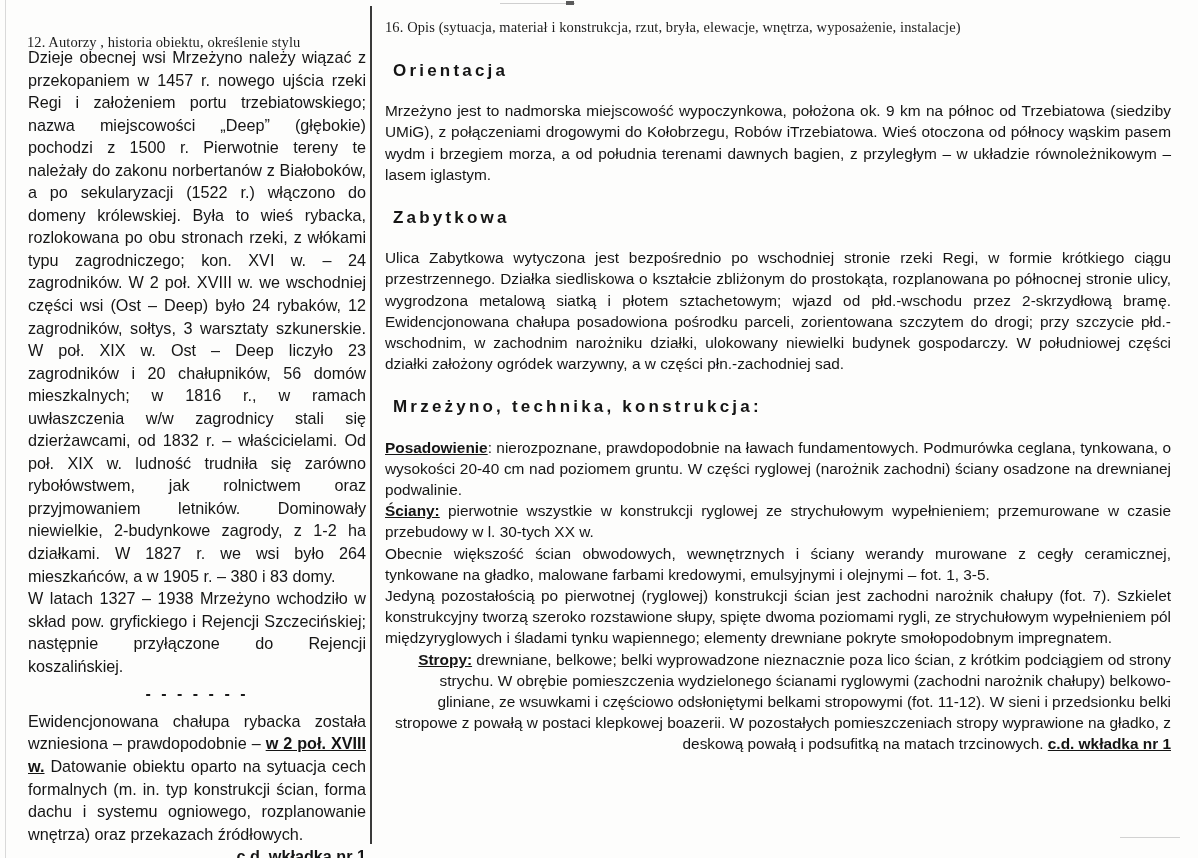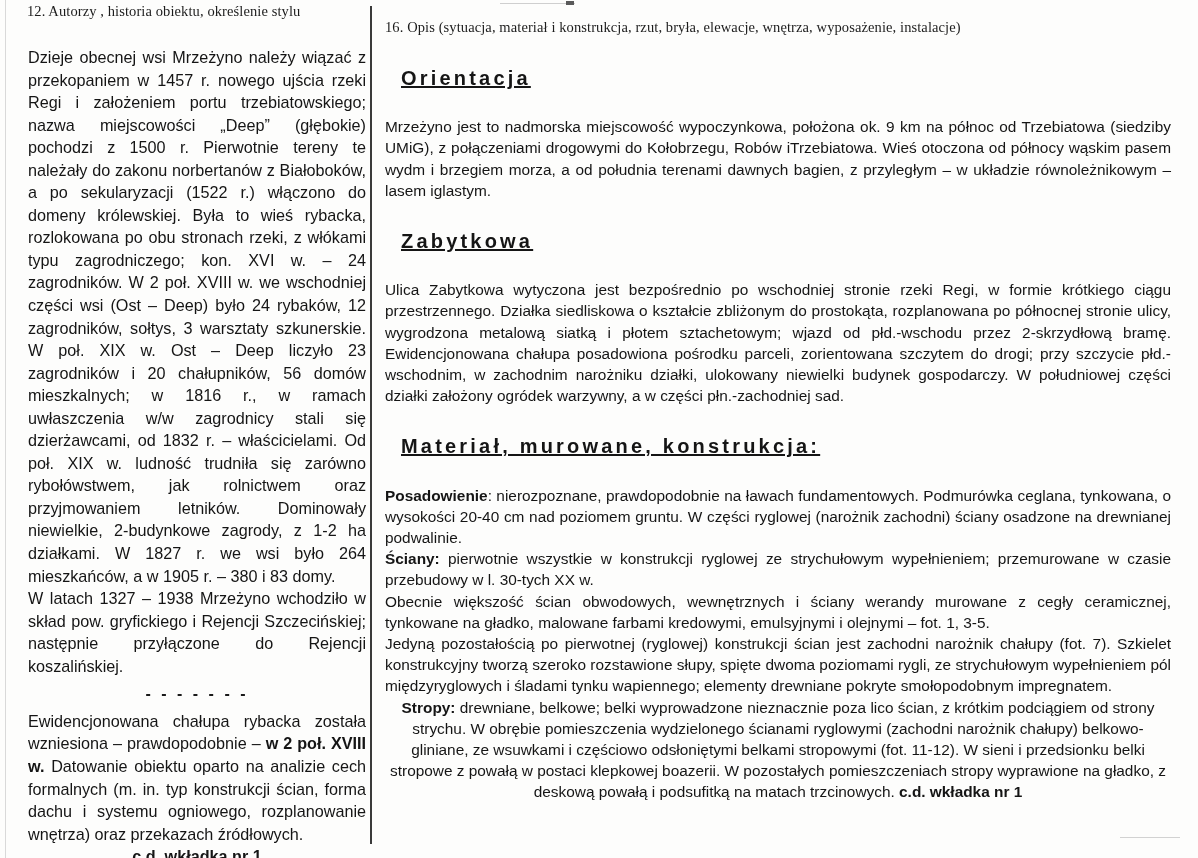--- a/index.html
+++ b/index.html
@@ -61,21 +61,21 @@
 
   
   .caption {
     position: absolute;
     font-family: "Liberation Serif", serif;
     font-size: 14.5px;
     color: #1c1c1c;
     white-space: nowrap;
     letter-spacing: 0.1px;
   }
-  .caption-left  { left: 27px;  top: 3px; }
+  .caption-left  { left: 27px;  top: 34px; }
   .caption-right { left: 385px; top: 19px; }
 
   
   .col {
     position: absolute;
     text-align: justify;
     font-family: "Liberation Sans", sans-serif;
   }
   .col-left {
     left: 28px;
@@ -89,35 +89,34 @@
     top: 46px;
     width: 786px;
     font-size: 15.4px;
     line-height: 21.2px;
   }
 
   .col p {
     margin: 0;
     text-align: justify;
   }
-  .col p.last-nojust { text-align: center; }
+  .col p.last-nojust { text-align: right; }
 
   
   .section-head {
     font-weight: bold;
-    text-decoration: underline;
     letter-spacing: 3.2px;
-    font-size: 20px;
+    font-size: 17px;
     display: inline-block;
-    margin: 16px;
+    margin: 8px;
   }
   .head-wrap { margin: 14px 0 11px 0; }
   .head-wrap.first { margin-top: 6px; }
   .bold { font-weight: normal; }
-  .bold-u { font-weight: bold; }
+  .bold-u { font-weight: bold; text-decoration: underline; }
 
   .dash-sep {
     text-align: center;
     letter-spacing: 3px;
     font-weight: bold;
     margin: 6px 0 4px 0;
     font-size: 16px;
     color: #1a1a1a;
   }
 </style>
@@ -134,40 +133,40 @@
   <div class="col-divider"></div>
 
   <div class="caption caption-left">12.  Autorzy , historia obiektu, określenie stylu</div>
 
   <div class="caption caption-right">16. Opis  (sytuacja, materiał  i konstrukcja, rzut,  bryła,  elewacje, wnętrza, wyposażenie, instalacje)</div>
 
   <div class="col col-left">
     <p><span>Dzieje obecnej wsi </span><span class="bold">Mrzeżyno</span><span> należy wiązać z przekopaniem w 1457 r. nowego ujścia rzeki Regi i założeniem portu trzebiatowskiego; nazwa miejscowości „Deep” (głębokie) pochodzi z 1500 r. Pierwotnie tereny te należały do zakonu norbertanów z Białoboków, a po sekularyzacji (1522 r.) włączono do domeny królewskiej. Była to wieś rybacka, rozlokowana po obu stronach rzeki, z włókami typu zagrodniczego; kon. XVI w. – 24 zagrodników. W 2 poł. XVIII w. we wschodniej części wsi (Ost – Deep) było 24 rybaków, 12 zagrodników, sołtys, 3 warsztaty szkunerskie. W poł. XIX w. Ost – Deep liczyło 23 zagrodników i 20 chałupników, 56 domów mieszkalnych; w 1816 r., w ramach uwłaszczenia w/w zagrodnicy stali się dzierżawcami, od 1832 r. – właścicielami. Od poł. XIX w. ludność trudniła się zarówno rybołówstwem, jak rolnictwem oraz przyjmowaniem letników. Dominowały niewielkie, 2-budynkowe zagrody, z 1-2 ha działkami. W 1827 r. we wsi było 264 mieszkańców, a w 1905 r. – 380 i 83 domy.</span></p>
     <p><span>W latach 1327 – 1938 Mrzeżyno wchodziło w skład pow. gryfickiego i Rejencji Szczecińskiej; następnie przyłączone do Rejencji koszalińskiej.</span></p>
     <div class="dash-sep">- - - - - - -</div>
-    <p><span>Ewidencjonowana chałupa rybacka została wzniesiona – prawdopodobnie – </span><span class="bold-u">w 2 poł. XVIII w.</span><span> Datowanie obiektu oparto na analizie cech formalnych (m. in. typ konstrukcji ścian, forma dachu i systemu ogniowego, rozplanowanie wnętrza) oraz przekazach źródłowych.</span></p>
+    <p><span>Ewidencjonowana chałupa rybacka została wzniesiona – prawdopodobnie – </span><span class="bold-u">w 2 poł. XVIII w.</span><span> Datowanie obiektu oparto na sytuacja cech formalnych (m. in. typ konstrukcji ścian, forma dachu i systemu ogniowego, rozplanowanie wnętrza) oraz przekazach źródłowych.</span></p>
     <p class="last-nojust">
       <span class="bold-u">c.d. wkładka nr 1</span>
     </p>
   </div>
 
   <div class="col col-right">
 
     <div class="head-wrap first">
       <span class="section-head">Orientacja</span>
     </div>
     <p><span>Mrzeżyno jest to nadmorska miejscowość wypoczynkowa, położona ok. 9 km na północ od Trzebiatowa (siedziby UMiG), z połączeniami drogowymi do Kołobrzegu, Robów iTrzebiatowa. Wieś otoczona od północy wąskim pasem wydm i brzegiem morza, a od południa terenami dawnych bagien, z przyległym – w układzie równoleżnikowym – lasem iglastym.</span></p>
 
     <div class="head-wrap">
       <span class="section-head">Zabytkowa</span>
     </div>
     <p><span>Ulica Zabytkowa wytyczona jest bezpośrednio po wschodniej stronie rzeki Regi, w formie krótkiego ciągu przestrzennego. Działka siedliskowa o kształcie zbliżonym do prostokąta, rozplanowana po północnej stronie ulicy, wygrodzona metalową siatką i płotem sztachetowym; wjazd od płd.-wschodu przez 2-skrzydłową bramę. Ewidencjonowana chałupa posadowiona pośrodku parceli, zorientowana szczytem do drogi; przy szczycie płd.-wschodnim, w zachodnim narożniku działki, ulokowany niewielki budynek gospodarczy.  W południowej części działki założony ogródek warzywny, a w części płn.-zachodniej sad.</span></p>
 
     <div class="head-wrap">
-      <span class="section-head">Materiał, murowane, konstrukcja:</span>
+      <span class="section-head">Mrzeżyno, technika, konstrukcja:</span>
     </div>
     <p><span class="bold-u">Posadowienie</span><span>: nierozpoznane, prawdopodobnie na ławach fundamentowych. Podmurówka ceglana, tynkowana, o wysokości 20-40 cm nad poziomem gruntu. W części ryglowej (narożnik zachodni) ściany osadzone na drewnianej podwalinie.</span></p>
     <p><span class="bold-u">Ściany:</span><span> pierwotnie wszystkie w konstrukcji ryglowej ze strychułowym wypełnieniem; przemurowane w czasie przebudowy w l. 30-tych XX w.</span></p>
     <p><span>Obecnie większość ścian obwodowych, wewnętrznych i ściany werandy murowane z cegły ceramicznej, tynkowane na gładko, malowane farbami kredowymi, emulsyjnymi i olejnymi – fot. 1, 3-5.</span></p>
     <p><span>Jedyną pozostałością po pierwotnej (ryglowej) konstrukcji ścian jest zachodni narożnik chałupy (fot. 7). Szkielet konstrukcyjny tworzą szeroko rozstawione słupy, spięte dwoma poziomami rygli, ze strychułowym wypełnieniem pól międzyryglowych i śladami tynku wapiennego; elementy drewniane pokryte smołopodobnym impregnatem.</span></p>
     <p class="last-nojust"><span class="bold-u">Stropy:</span><span> drewniane, belkowe; belki wyprowadzone nieznacznie poza lico ścian, z krótkim podciągiem od strony strychu. W obrębie pomieszczenia wydzielonego ścianami ryglowymi (zachodni narożnik chałupy) belkowo-gliniane, ze wsuwkami i częściowo odsłoniętymi belkami stropowymi (fot. 11-12). W sieni i przedsionku belki stropowe z powałą w postaci klepkowej boazerii. W pozostałych pomieszczeniach stropy wyprawione na gładko, z deskową powałą i podsufitką na matach trzcinowych.  </span><span class="bold-u">c.d. wkładka nr 1</span></p>
 
   </div>
 
 </div>

